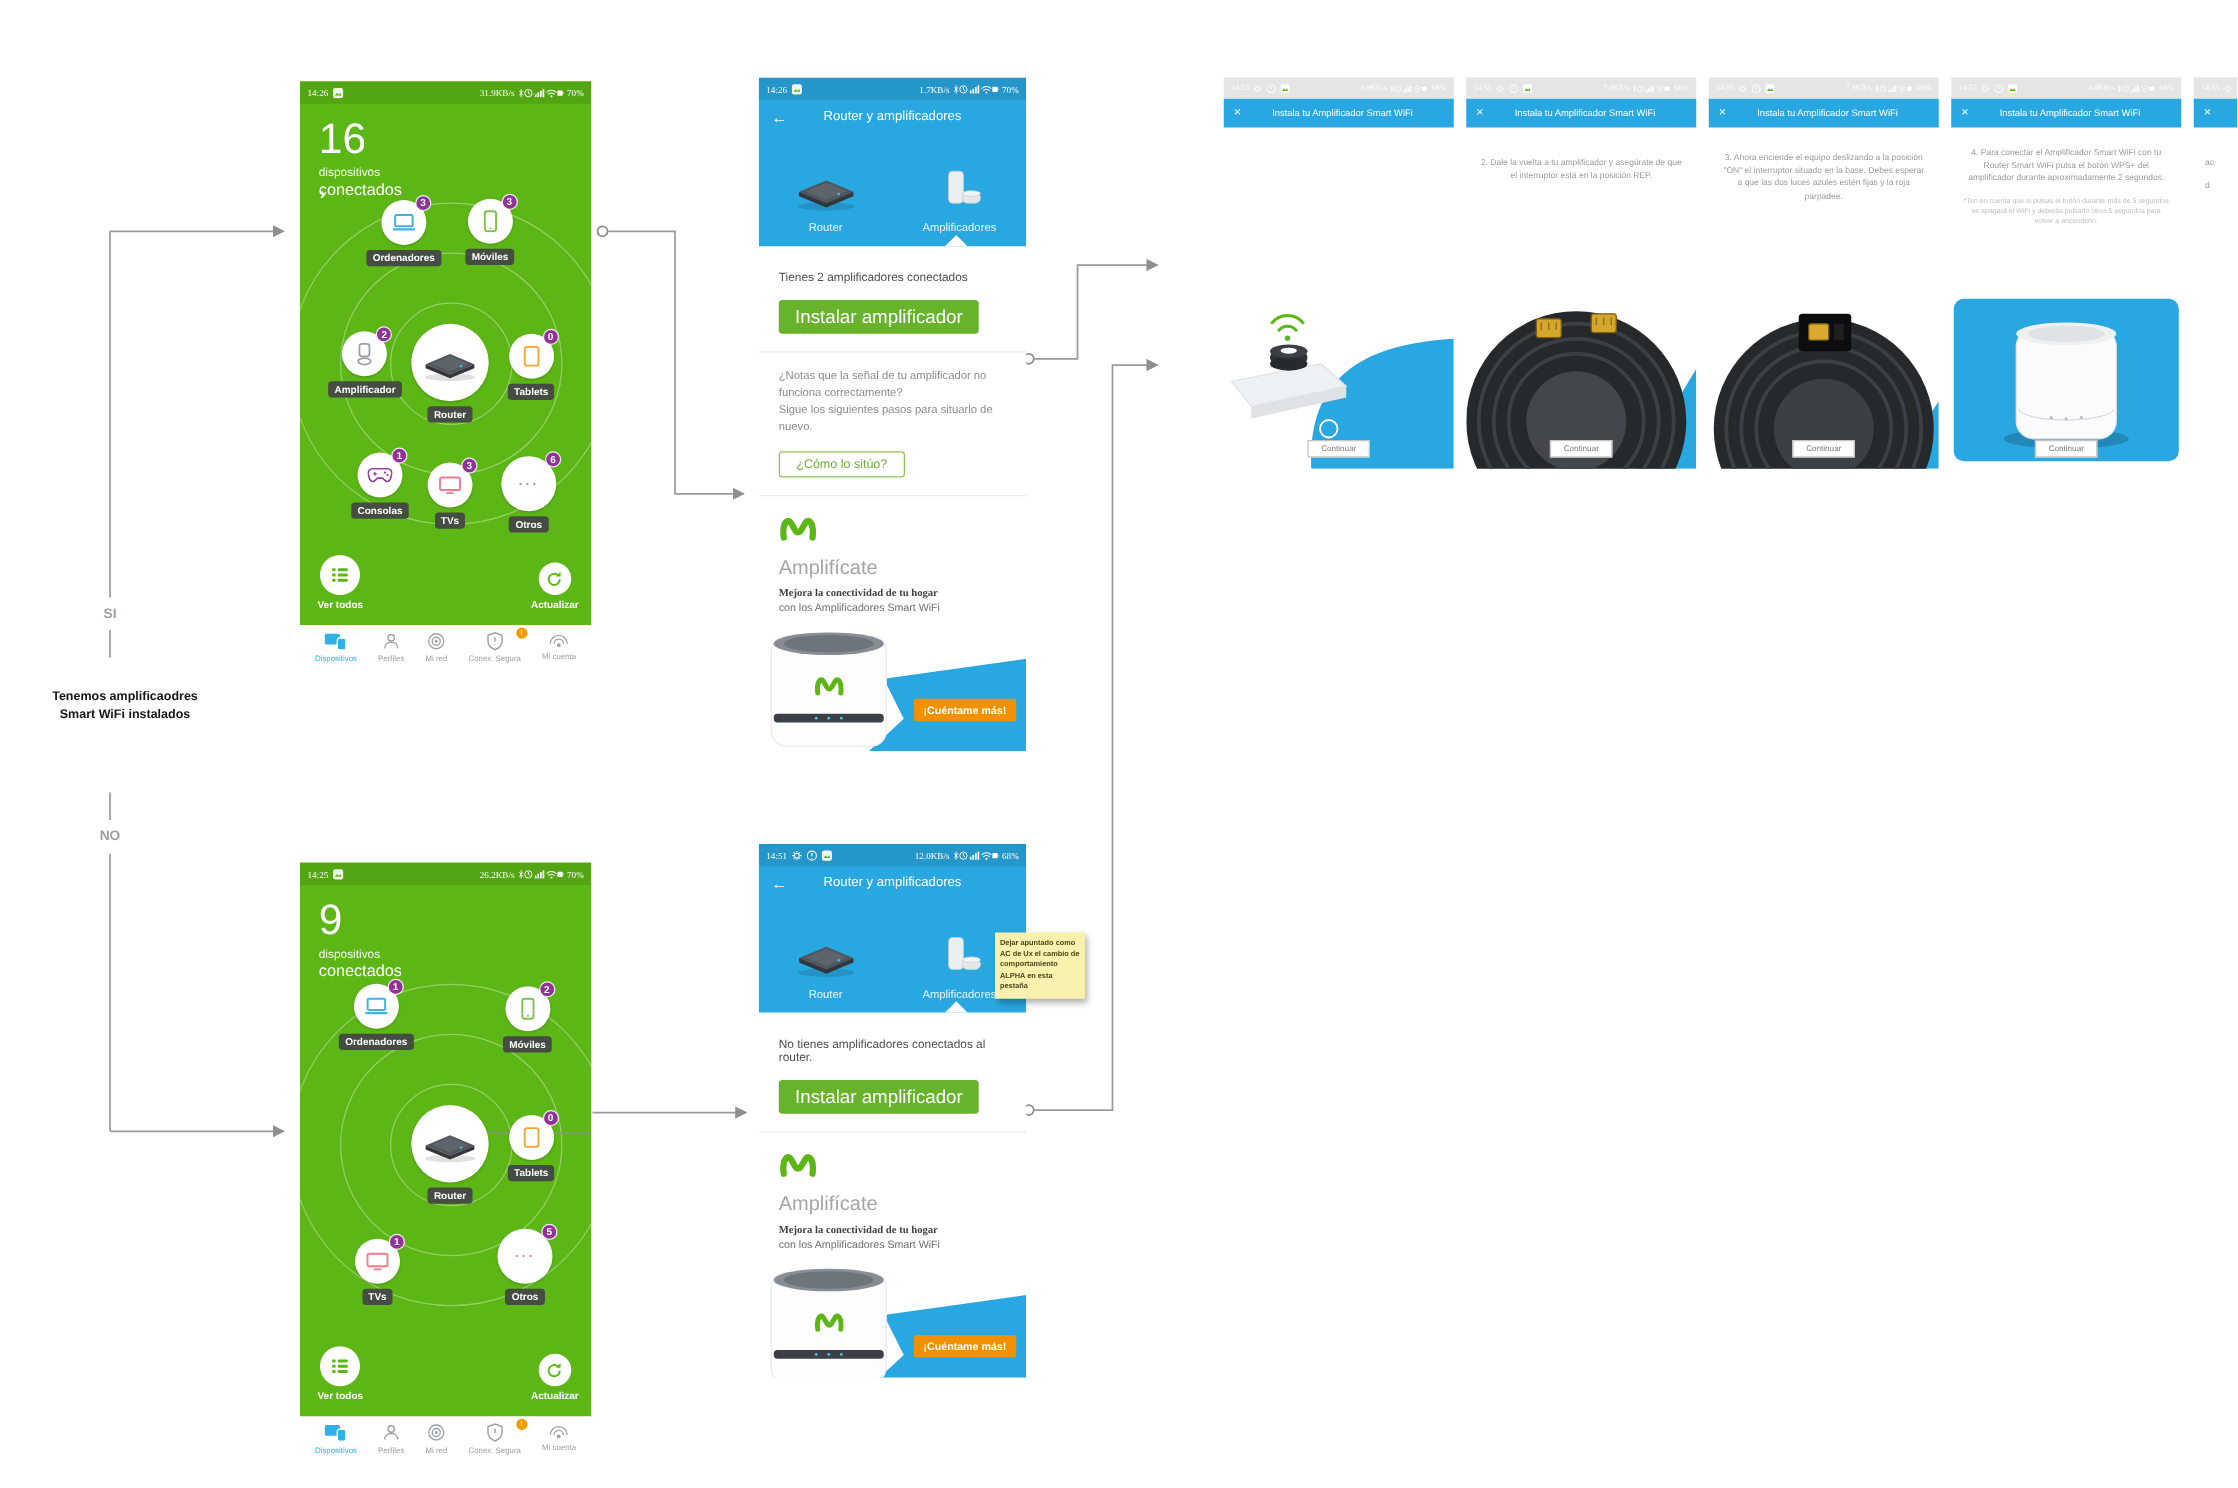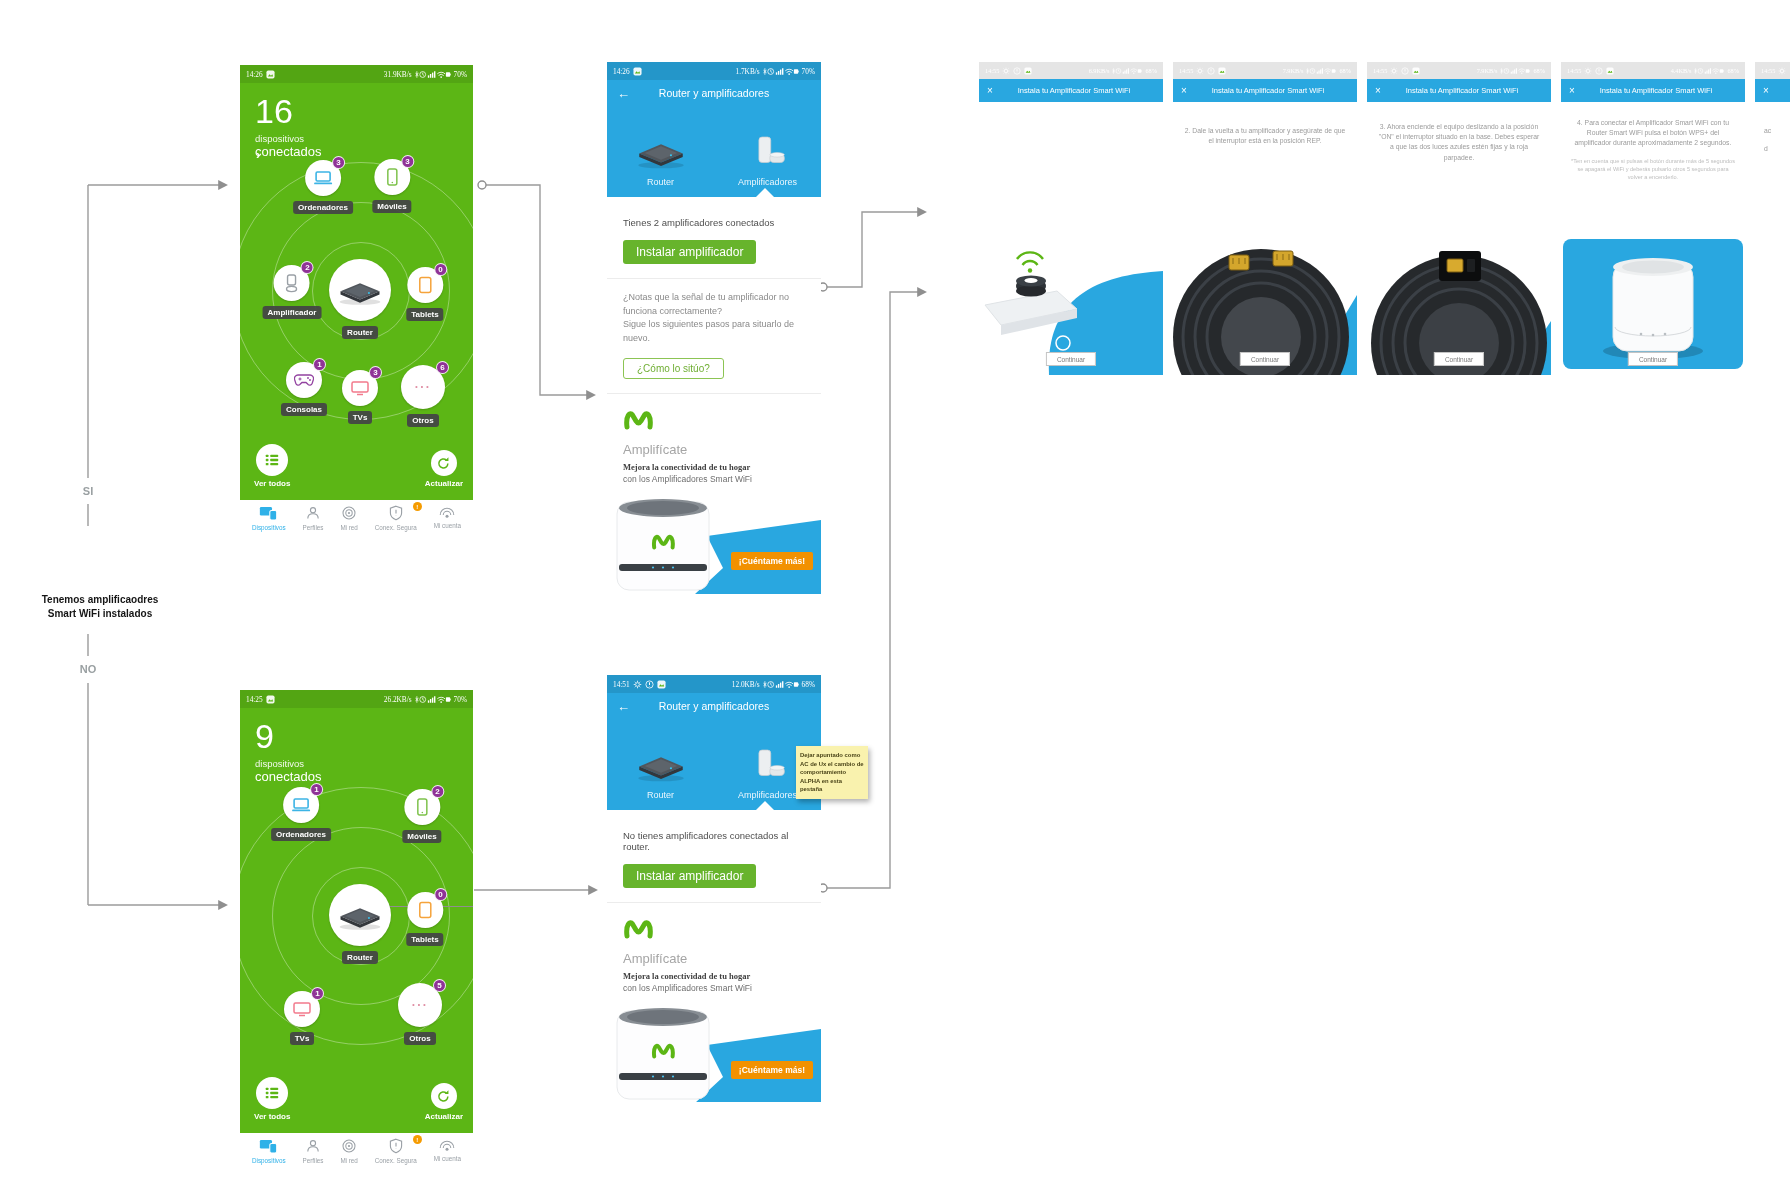--- a/index.html
+++ b/index.html
@@ -53,26 +53,26 @@
   .bluehead .statusbar{height:18px;background:rgba(0,0,0,.10);}
   .titlerow{height:26px;display:flex;align-items:center;justify-content:center;color:#fff;font-size:10.5px;position:relative;}
   .backarrow{position:absolute;left:10px;font-size:13px;color:#fff;}
   .bluetabs{display:flex;height:91px;}
   .bluetab{flex:1;display:flex;flex-direction:column;align-items:center;justify-content:flex-end;
            padding-bottom:10px;color:#eaf6fd;font-size:9px;gap:6px;}
   .notch{position:absolute;bottom:0;left:calc(74% - 9px);width:0;height:0;
          border-left:9px solid transparent;border-right:9px solid transparent;border-bottom:9px solid #fff;}
   .mid-body{padding:0 16px;}
   .msg{font-size:9.5px;color:#4e4e4e;margin-top:20px;}
-  .btn-green{display:inline-block;background:#67b42c;color:#fff;font-size:12px;padding:5px 13px;border-radius:3px;margin-top:12px;}
+  .btn-green{display:inline-block;background:#67b42c;color:#fff;font-size:15px;padding:5px 13px;border-radius:3px;margin-top:12px;}
   .divider{border-top:1px solid #ececec;margin:14px -16px 0;}
   .question{font-size:9px;color:#8a8a8a;margin-top:12px;line-height:1.5;}
   .btn-outline{display:inline-block;border:1px solid #8cc453;color:#6fae33;font-size:10px;padding:4px 13px;
                border-radius:3px;margin-top:13px;background:#fff;}
-  .promo-title{font-size:13px;color:#a5a5a5;margin-top:8px;font-weight:400;}
+  .promo-title{font-size:16px;color:#a5a5a5;margin-top:8px;font-weight:400;}
   .promo-sub1{font-size:8.5px;font-weight:700;color:#3f3f3f;margin-top:5px;font-family:Liberation Serif, serif;}
   .promo-sub2{font-size:8.5px;color:#6e6e6e;margin-top:2px;}
   .promo-img{position:relative;margin:10px -16px 0;height:100px;}
   .cta-orange{position:absolute;right:8px;top:58px;background:#f29100;color:#fff;font-size:8.5px;
               font-weight:700;padding:4px 8px;border-radius:2px;z-index:2;}
 
   
   .sticky{position:absolute;width:64px;padding:5px 4px;background:#f9f2ae;z-index:4;
           box-shadow:2px 3px 5px rgba(0,0,0,.3);font-size:5.9px;font-weight:700;color:#4a4418;line-height:1.45;}
 
@@ -239,21 +239,21 @@
     </g>
     <g stroke="#8f8f8f" stroke-width="1.4" fill="#fff">
       <circle cx="482" cy="185" r="4"></circle>
         <circle cx="823" cy="287" r="4"></circle>
         <circle cx="823" cy="888" r="4"></circle>
     </g>
   </svg>
 
   <div class="flow-label" style="left:88px;top:485px;">SI</div>
   <div class="flow-label" style="left:88px;top:663px;">NO</div>
-  <div class="flow-note" style="left:100px;top:593px;">
+  <div class="flow-note" style="left:100px;top:551px;">
     <div>Tenemos amplificaodres</div>
     <div>Smart WiFi instalados</div>
   </div>
 
   <div class="phone" style="left:240px;top:65px;width:233px;">
     <div class="g-area" style="height:435px;">
       <div class="statusbar">
         <span class="st-grp">
             <span>14:26</span>
           <svg class="st-ic" width="9" height="9" viewBox="0 0 10 10">

